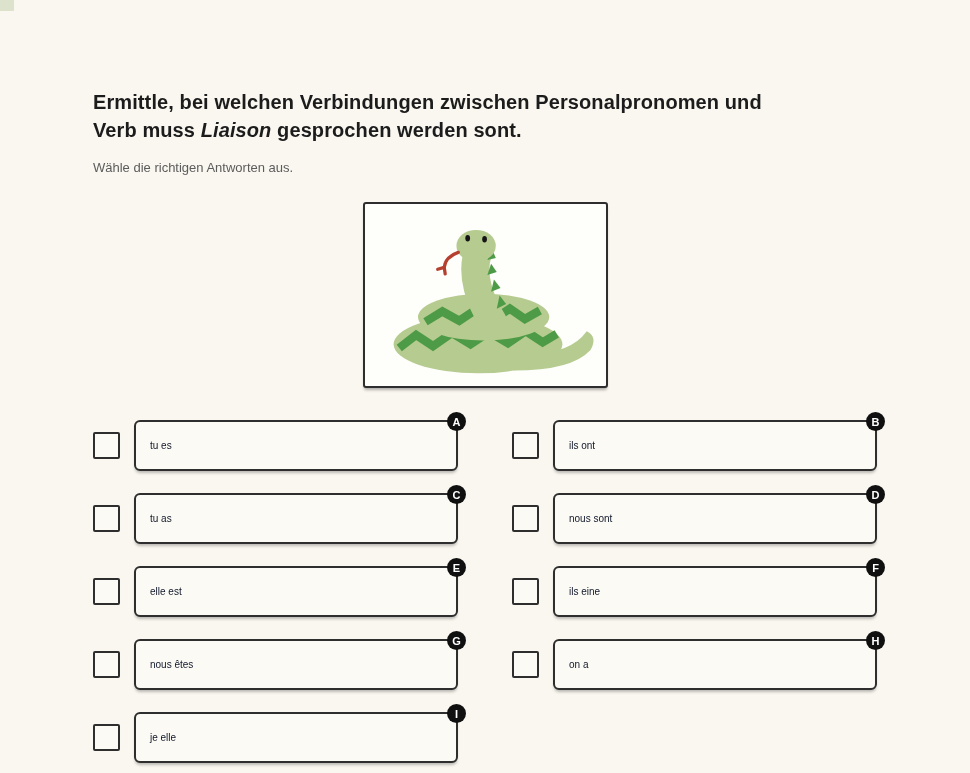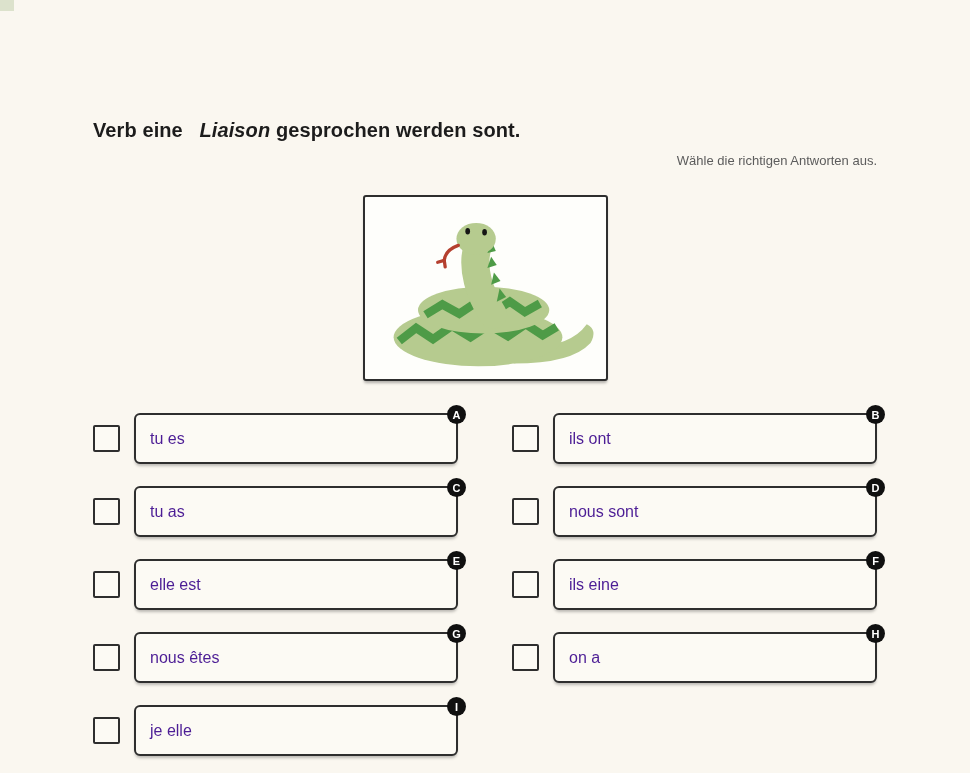--- a/index.html
+++ b/index.html
@@ -23,27 +23,26 @@
   }
   .content { padding: 88px 93px 0 93px; }
 
   .title {
     color: var(--text-dark, #1C1C1C);
     font-size: 20px;
     font-weight: 700;
     line-height: 28px;
     letter-spacing: 0.1px;
   }
-  .title em { font-style: italic; margin-left: 11px; }
+  .title em { font-style: italic; }
   .subtitle {
-    margin-top: 9px;
+    margin-top: 16px;
     color: var(--text-muted, #5C5C5C);
     font-size: 13px;
     line-height: 16px;
-    text-align: right;
   }
 
   .image-frame {
     width: 245px;
     height: 186px;
     margin: 26px auto 0 auto;
     background: #FEFEFB;
     border: 2px solid var(--border-dark, #2E2E2E);
     border-radius: 3px;
     box-shadow: 0 3px 3px -1px rgba(0,0,0,0.30);
@@ -104,22 +103,22 @@
     background: #FCFAF4;
     border: 2px solid var(--border-dark, #2E2E2E);
     border-radius: 6px;
     display: flex;
     align-items: center;
     padding-left: 14px;
     box-shadow: 0 3px 3px -1px rgba(0,0,0,0.25);
     cursor: pointer;
   }
   .option-label {
-    color: #4c1d95;
-    font-size: 16px;
+    color: #0f172a;
+    font-size: 10px;
   }
   .badge {
     position: absolute;
     top: -10px;
     right: -10px;
     width: 19px;
     height: 19px;
     border-radius: 50%;
     background: var(--badge-bg, #101010);
     color: var(--badge-text, #FFFFFF);
@@ -132,22 +131,22 @@
 </style>
 </head>
 <body>
 
 <div class="page">
   <div class="corner-mark"></div>
 
   <main class="content">
 
     <h1 class="title">
-      <br>
-      <span><span>Verb eine </span><em>Liaison</em><span> gesprochen werden sont.</span></span>
+      <span>Ermittle, bei welchen Verbindungen zwischen Personalpronomen und</span><br>
+      <span><span>Verb muss </span><em>Liaison</em><span> gesprochen werden sont.</span></span>
     </h1>
 
     <p class="subtitle">Wähle die richtigen Antworten aus.</p>
 
     <div class="image-frame">
       <svg viewBox="0 0 240 180" width="225" height="169" aria-hidden="true">
 
         <path class="sl" d="M150,152 Q208,156 228,128 Q240,134 232,148 Q212,170 150,170 Z"></path>
 
         <ellipse class="sl" cx="112" cy="142" rx="90" ry="31"></ellipse>

